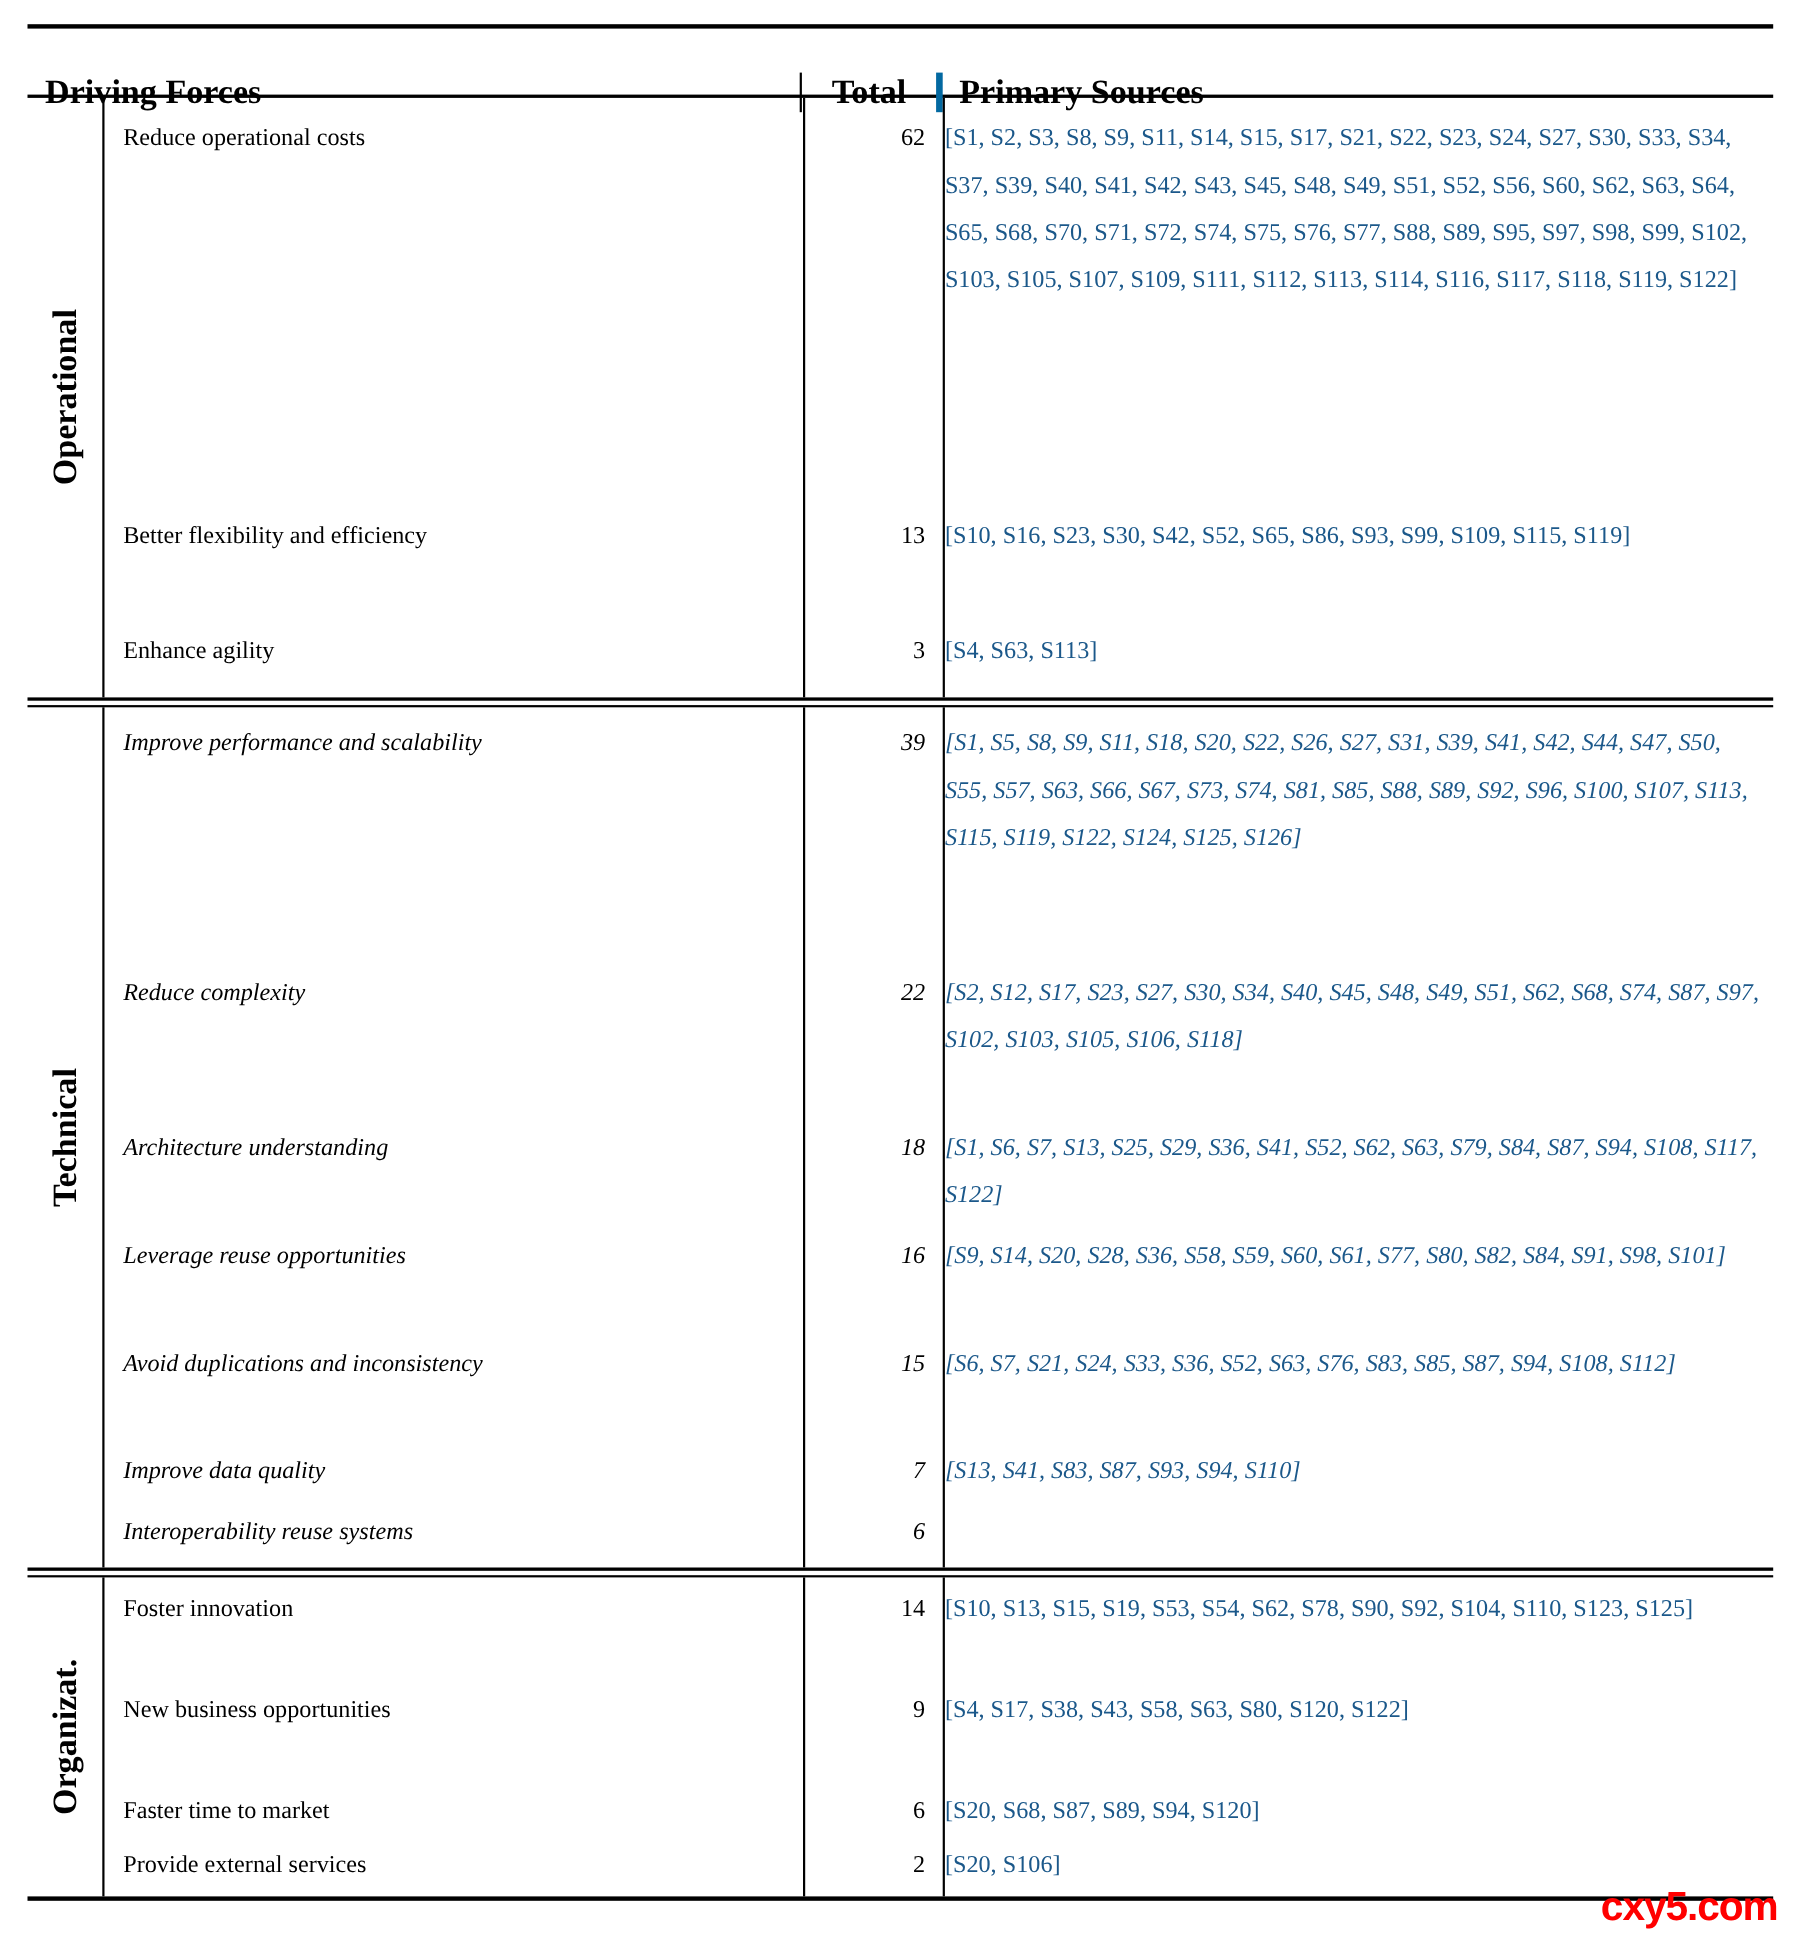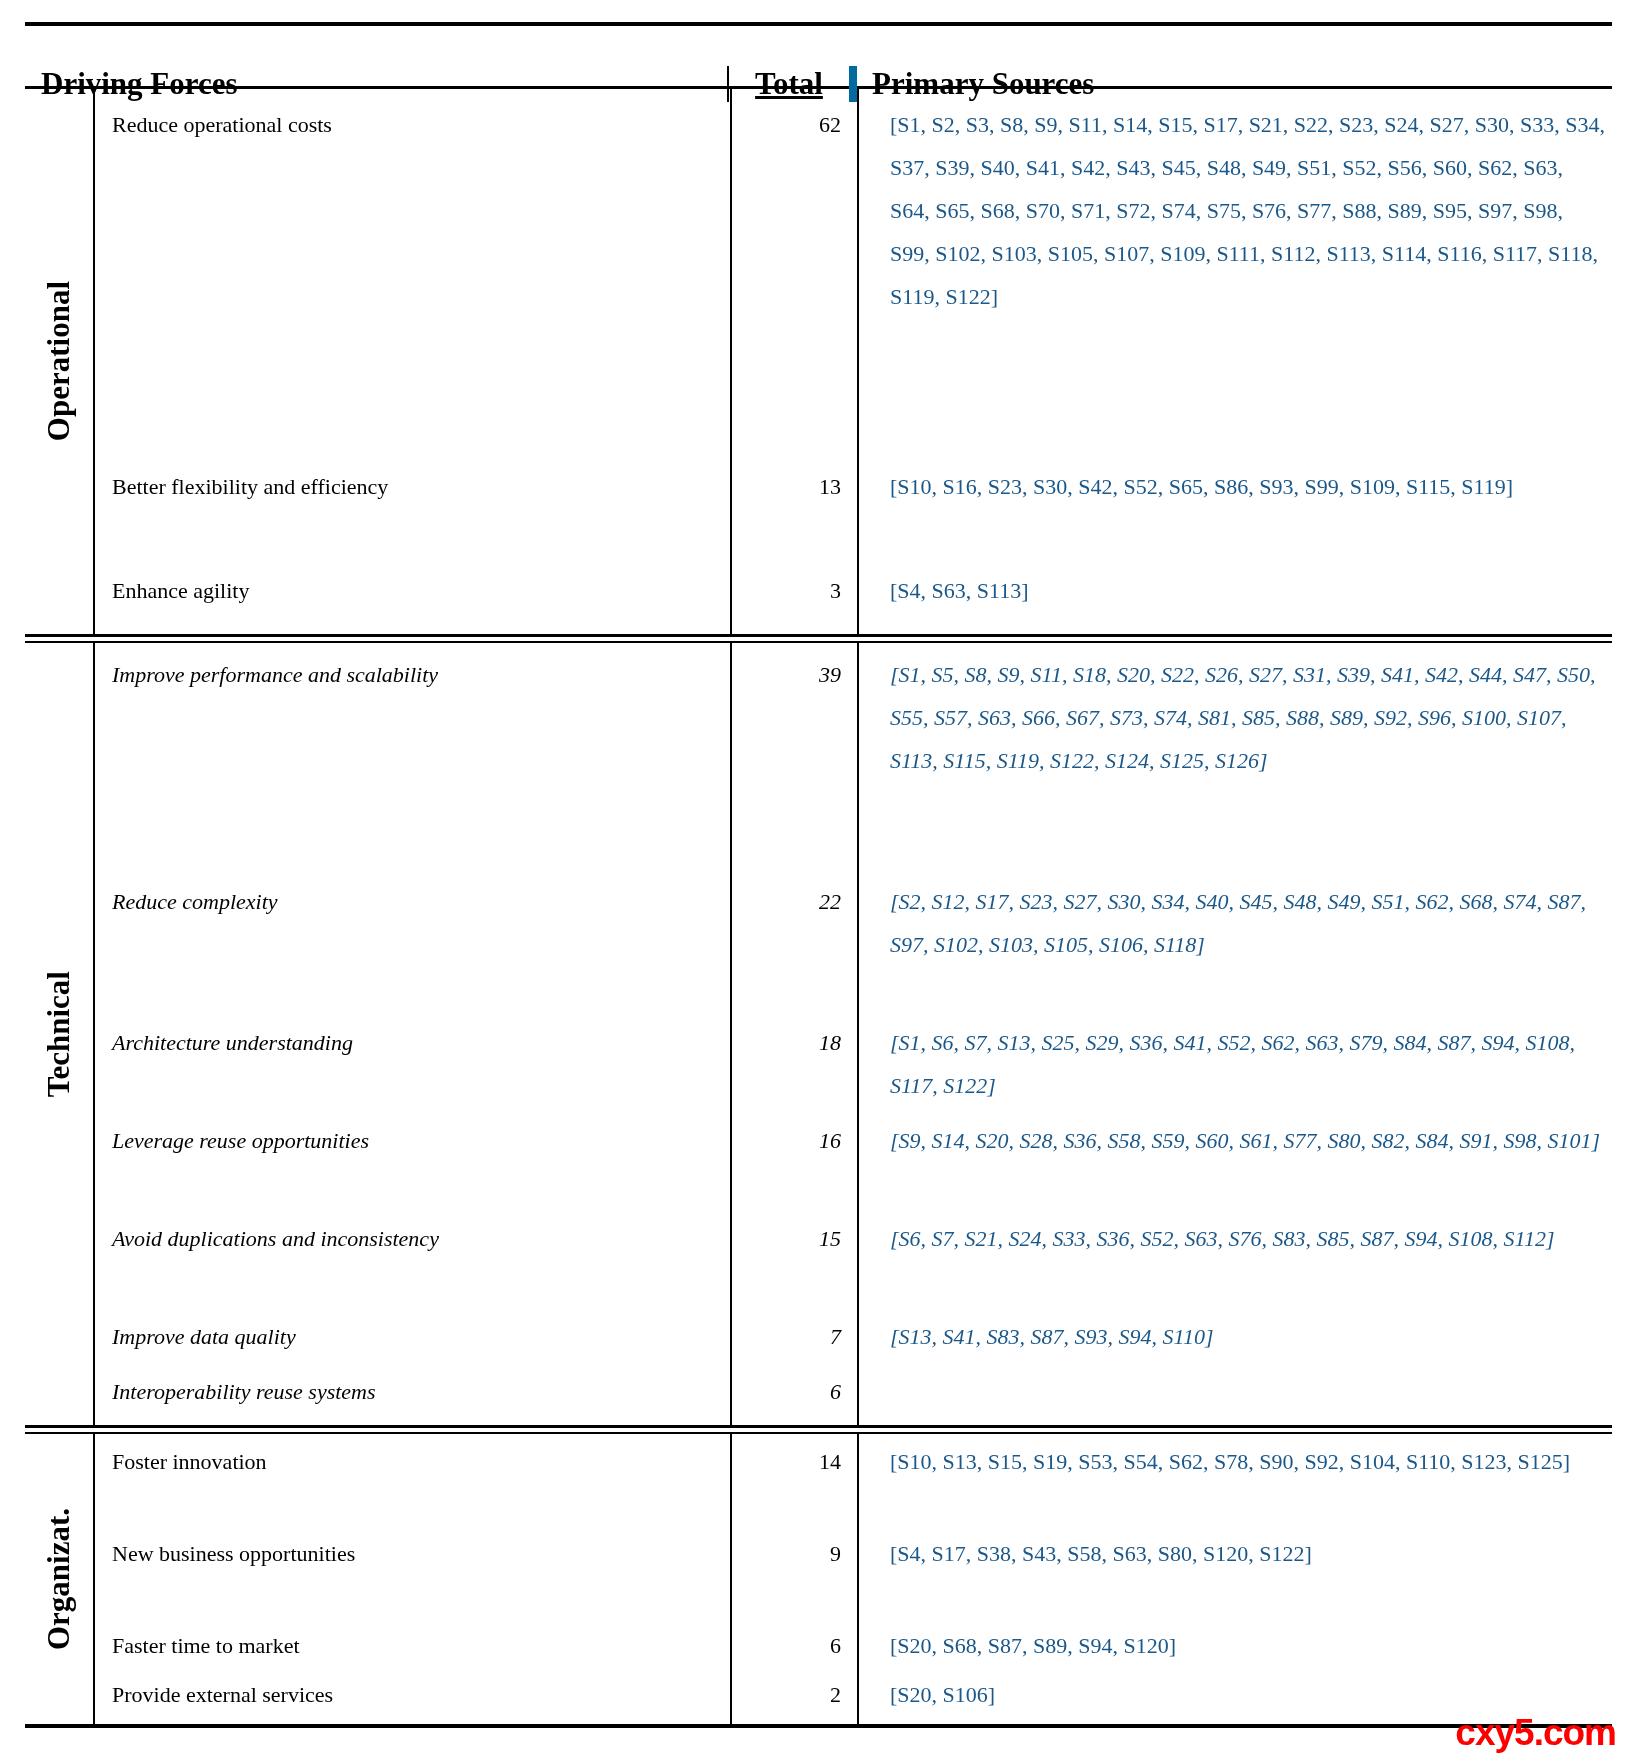--- a/index.html
+++ b/index.html
@@ -14,21 +14,21 @@
     box-sizing:border-box;
   }
   
   .thead {
     display:grid; grid-template-columns:702px 130px 1fr;
     border-bottom:3px solid #000; height:60px;
     font-weight:bold; font-size:31px;
   }
   .th { display:flex; align-items:center; box-sizing:border-box;margin-top:40px; }
   .th-df { padding-left:16px; }
-  .th-total { justify-content:center; border-left:2px solid #000; border-right:8px solid #0369a1;text-decoration:underline; }
+  .th-total { justify-content:center; border-left:2px solid #000; border-right:6px solid #0369a1; }
   .th-sources { padding-left:15px; }
   
   .group { display:grid; grid-template-columns:70px 1fr; }
   .group-cat {
     border-right:2px solid #000; box-sizing:border-box;
     display:flex; align-items:center; justify-content:center;
   }
   .cat-label {
     writing-mode:vertical-rl; transform:rotate(180deg);
     font-weight:bold; font-size:31px; white-space:nowrap;
@@ -43,21 +43,21 @@
   .g1 .group-rows { padding:10px 0 12px; }
   .g2 .group-rows { padding:6px 0 8px; }
   .row { display:grid; grid-template-columns:635px 127px 1fr; }
   .g0 .row { margin-bottom:18px; }
   .g1 .row { margin-bottom:12px;font-style:italic; }
   .g2 .row { margin-bottom:6px; }
   .row:last-child { margin-bottom:0 !important; }
   .cell { font-size:22px; line-height:43px; box-sizing:border-box; }
   .cell-force  { padding-left:17px; padding-right:10px; }
   .cell-total  { text-align:right; padding-right:16px; }
-  .cell-sources { padding-left:22px; padding-right:4px; color:#1B588A;margin-left:11px; }
+  .cell-sources { padding-left:2px; padding-right:4px; color:#1B588A; }
   
   .l1 .cell { min-height:43px; }
   .l2 .cell { min-height:86px; }
   .l3 .cell { min-height:129px; }
   .l5 .cell { min-height:215px; }
   .l8 .cell { min-height:344px; }
   
   .section-rule {
     height:4px; background:#fff;
     border-top:3px solid #000; border-bottom:2px solid #000;

